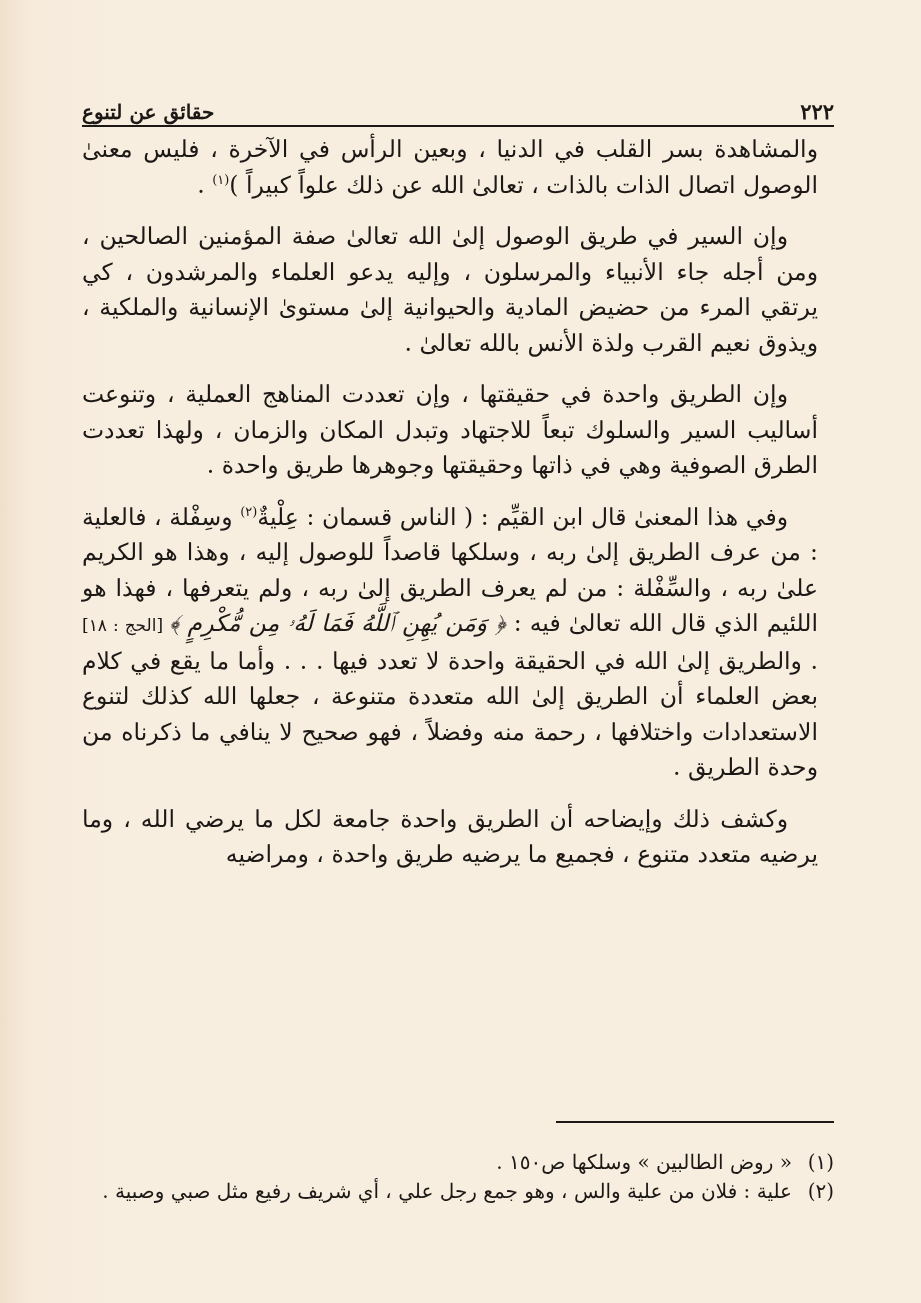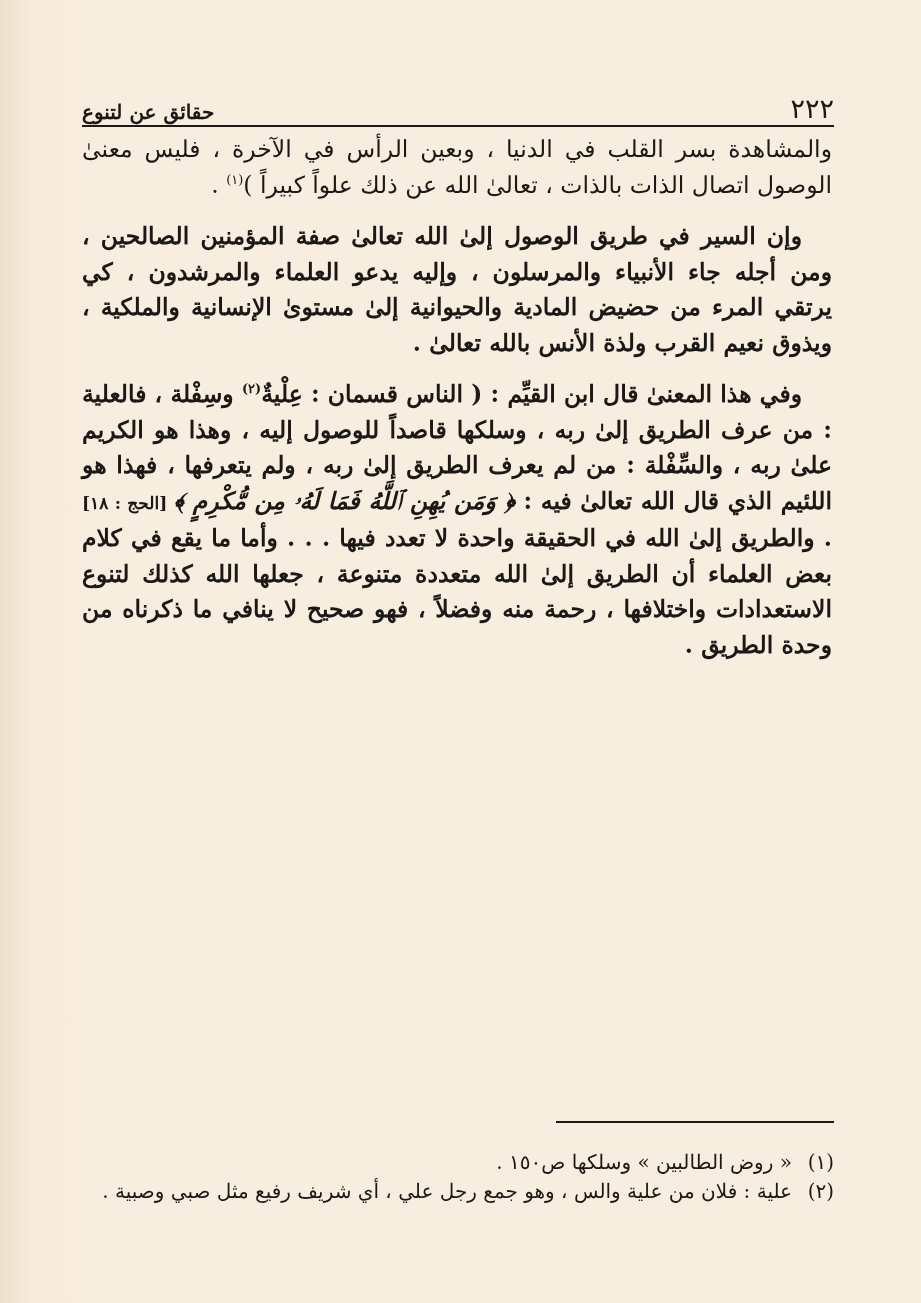--- a/index.html
+++ b/index.html
@@ -30,48 +30,47 @@
       left: 0;
       right: 0;
       height: 34px;
       display: flex;
       justify-content: space-between;
       align-items: flex-end;
       font-size: 20px;
       font-weight: bold;
     }
     .running-head .page-number {
-      font-size: 27px;
-      font-weight: normal;
+      font-size: 21px;
+      font-weight: bold;
       letter-spacing: 1px;
     }
     .head-rule {
       position: absolute;
       top: 125px;
       left: 0;
       right: 0;
       height: 0;
       border-top: 2.5px solid #1c1816;
     }
     .body-text {
       position: absolute;
       top: 132px;
       left: 0;
-      right: 2px;
+      right: 16px;
       font-size: 23.5px;
       line-height: 35.5px;
       text-align: justify;
     }
     .para {
       margin: 0 0 16px 0;
       text-indent: 0;
     }
     .para.indent {
       text-indent: 30px;
-      font-weight: bold;
     }
     .sup {
       font-size: 13px;
       vertical-align: super;
       line-height: 0;
     }
     .quran {
       font-style: italic;
     }
     .citation {
@@ -112,23 +111,25 @@
     <span class="page-number">٢٢٢</span>
     <span class="book-title">حقائق عن لتنوع</span>
   </div>
   <div class="head-rule"></div>
 
   <div class="body-text">
     <p class="para"><span>والمشاهدة بسر القلب في الدنيا ، وبعين الرأس في الآخرة ، فليس معنىٰ الوصول اتصال الذات بالذات ، تعالىٰ الله عن ذلك علواً كبيراً )</span><span class="sup">(١)</span><span> .</span></p>
 
     <p class="para indent">وإن السير في طريق الوصول إلىٰ الله تعالىٰ صفة المؤمنين الصالحين ، ومن أجله جاء الأنبياء والمرسلون ، وإليه يدعو العلماء والمرشدون ، كي يرتقي المرء من حضيض المادية والحيوانية إلىٰ مستوىٰ الإنسانية والملكية ، ويذوق نعيم القرب ولذة الأنس بالله تعالىٰ .</p>
 
+    <p class="para indent">وإن الطريق واحدة في حقيقتها ، وإن تعددت المناهج العملية ، وتنوعت أساليب السير والسلوك تبعاً للاجتهاد وتبدل المكان والزمان ، ولهذا تعددت الطرق الصوفية وهي في ذاتها وحقيقتها وجوهرها طريق واحدة .</p>
 
     <p class="para indent"><span>وفي هذا المعنىٰ قال ابن القيِّم : ( الناس قسمان : عِلْيةٌ</span><span class="sup">(٢)</span><span> وسِفْلة ، فالعلية : من عرف الطريق إلىٰ ربه ، وسلكها قاصداً للوصول إليه ، وهذا هو الكريم علىٰ ربه ، والسِّفْلة : من لم يعرف الطريق إلىٰ ربه ، ولم يتعرفها ، فهذا هو اللئيم الذي قال الله تعالىٰ فيه : </span><span class="quran">﴿ وَمَن يُهِنِ ٱللَّهُ فَمَا لَهُۥ مِن مُّكْرِمٍ ﴾</span><span class="citation"> [الحج : ١٨] </span><span>. والطريق إلىٰ الله في الحقيقة واحدة لا تعدد فيها . . . وأما ما يقع في كلام بعض العلماء أن الطريق إلىٰ الله متعددة متنوعة ، جعلها الله كذلك لتنوع الاستعدادات واختلافها ، رحمة منه وفضلاً ، فهو صحيح لا ينافي ما ذكرناه من وحدة الطريق .</span></p>
 
+    <p class="para indent">وكشف ذلك وإيضاحه أن الطريق واحدة جامعة لكل ما يرضي الله ، وما يرضيه متعدد متنوع ، فجميع ما يرضيه طريق واحدة ، ومراضيه</p>
   </div>
 
   <div class="foot-rule"></div>
 
   <div class="footnotes">
     <p class="footnote">
       <span class="fn-num">(١)</span>
       <span class="fn-text">« روض الطالبين » وسلكها ص١٥٠ .</span>
     </p>
     <p class="footnote">

